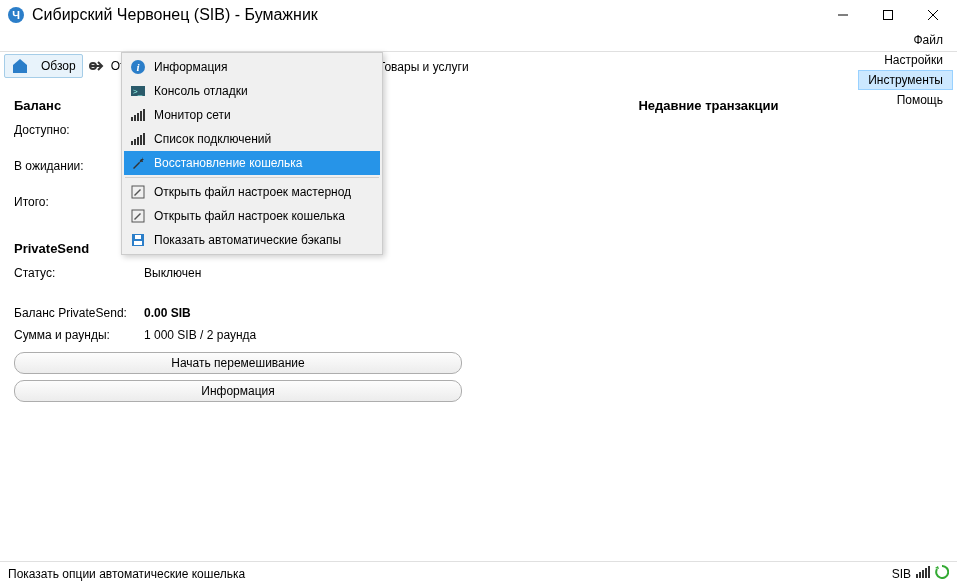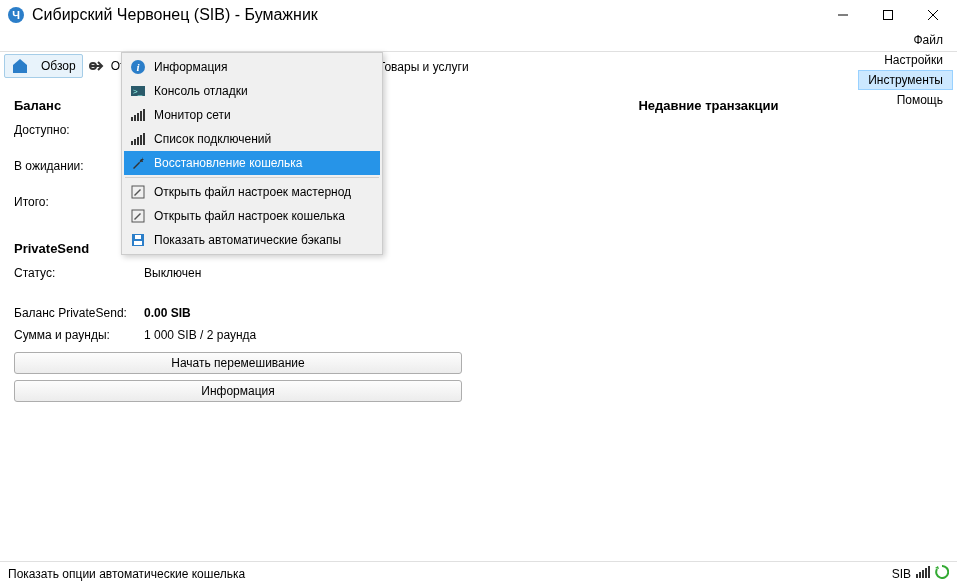--- a/index.html
+++ b/index.html
@@ -110,21 +110,21 @@
   .row .val.bold { font-weight:bold; }
   .wide-btn {
     width: 448px;
     height: 22px;
     background: linear-gradient(#fdfdfd,#ececec);
     border: 1px solid #adadad;
     margin-top: 6px;
     text-align:center;
     line-height:20px;
     font-size:12px;
-    border-radius:3px;
+    border-radius:10px;
   }
   .right-col {
     flex:1;
     text-align:center;
     padding-top: 10px;
   }
   .right-title { font-weight:bold; font-size:13px; }
   .statusbar {
     position:absolute;
     bottom:0;left:0;right:0;

